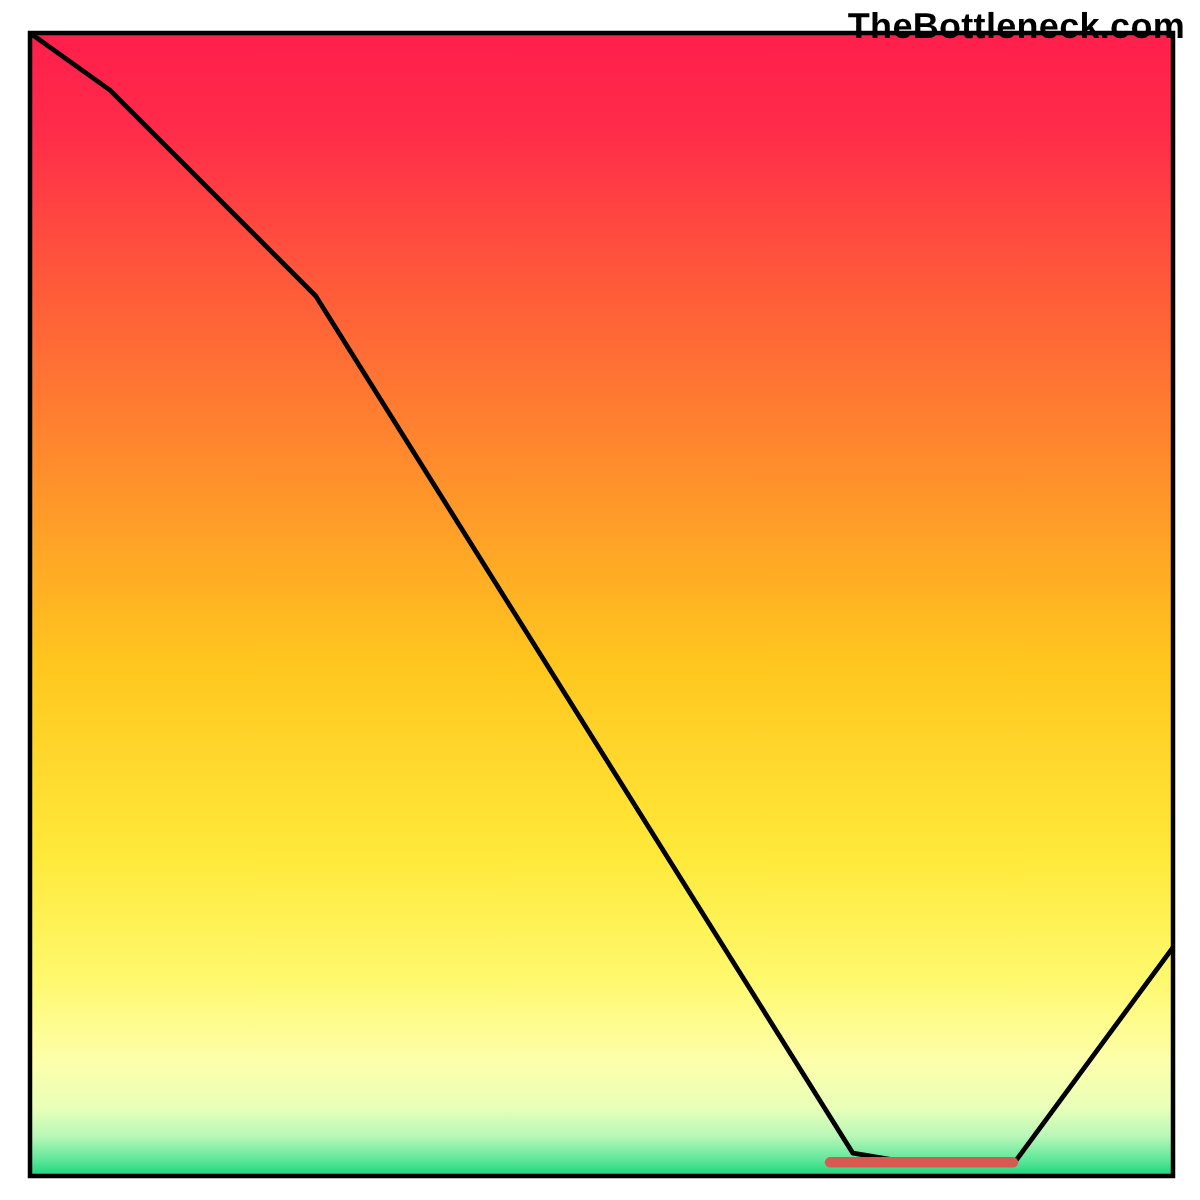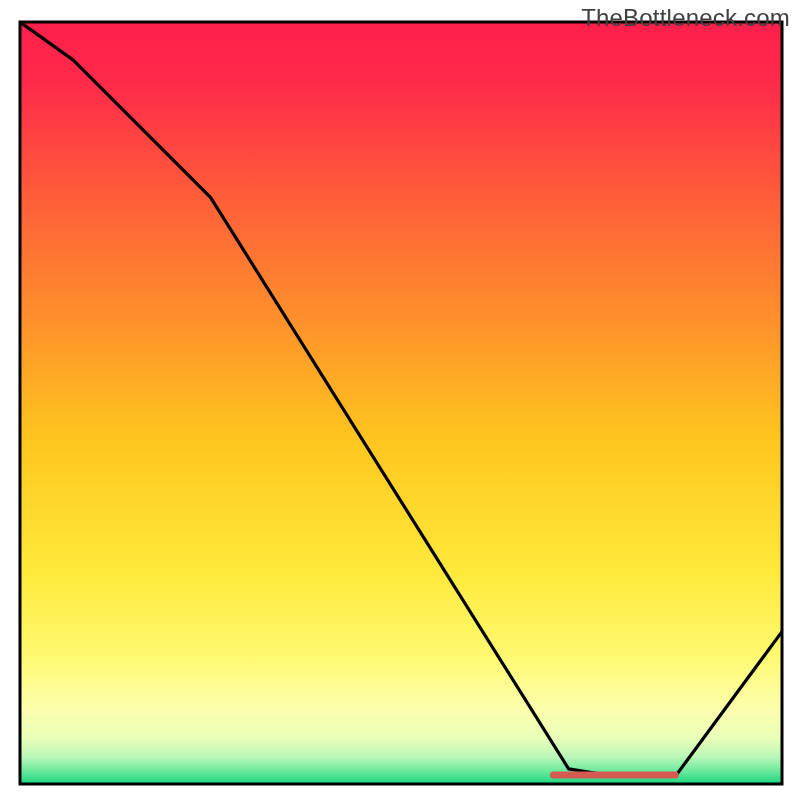--- a/index.html
+++ b/index.html
@@ -14,22 +14,22 @@
   .canvas {
     position: relative;
     width: 800px;
     height: 800px;
   }
   .watermark {
     position: absolute;
     top: 4px;
     right: 10px;
     font-size: 24px;
-    font-weight: 400;
-    color: #404040;
+    font-weight: 700;
+    color: #000000;
     letter-spacing: 0.2px;
     z-index: 5;
   }
   svg.plot {
     position: absolute;
     left: 0;
     top: 0;
     width: 800px;
     height: 800px;
   }

